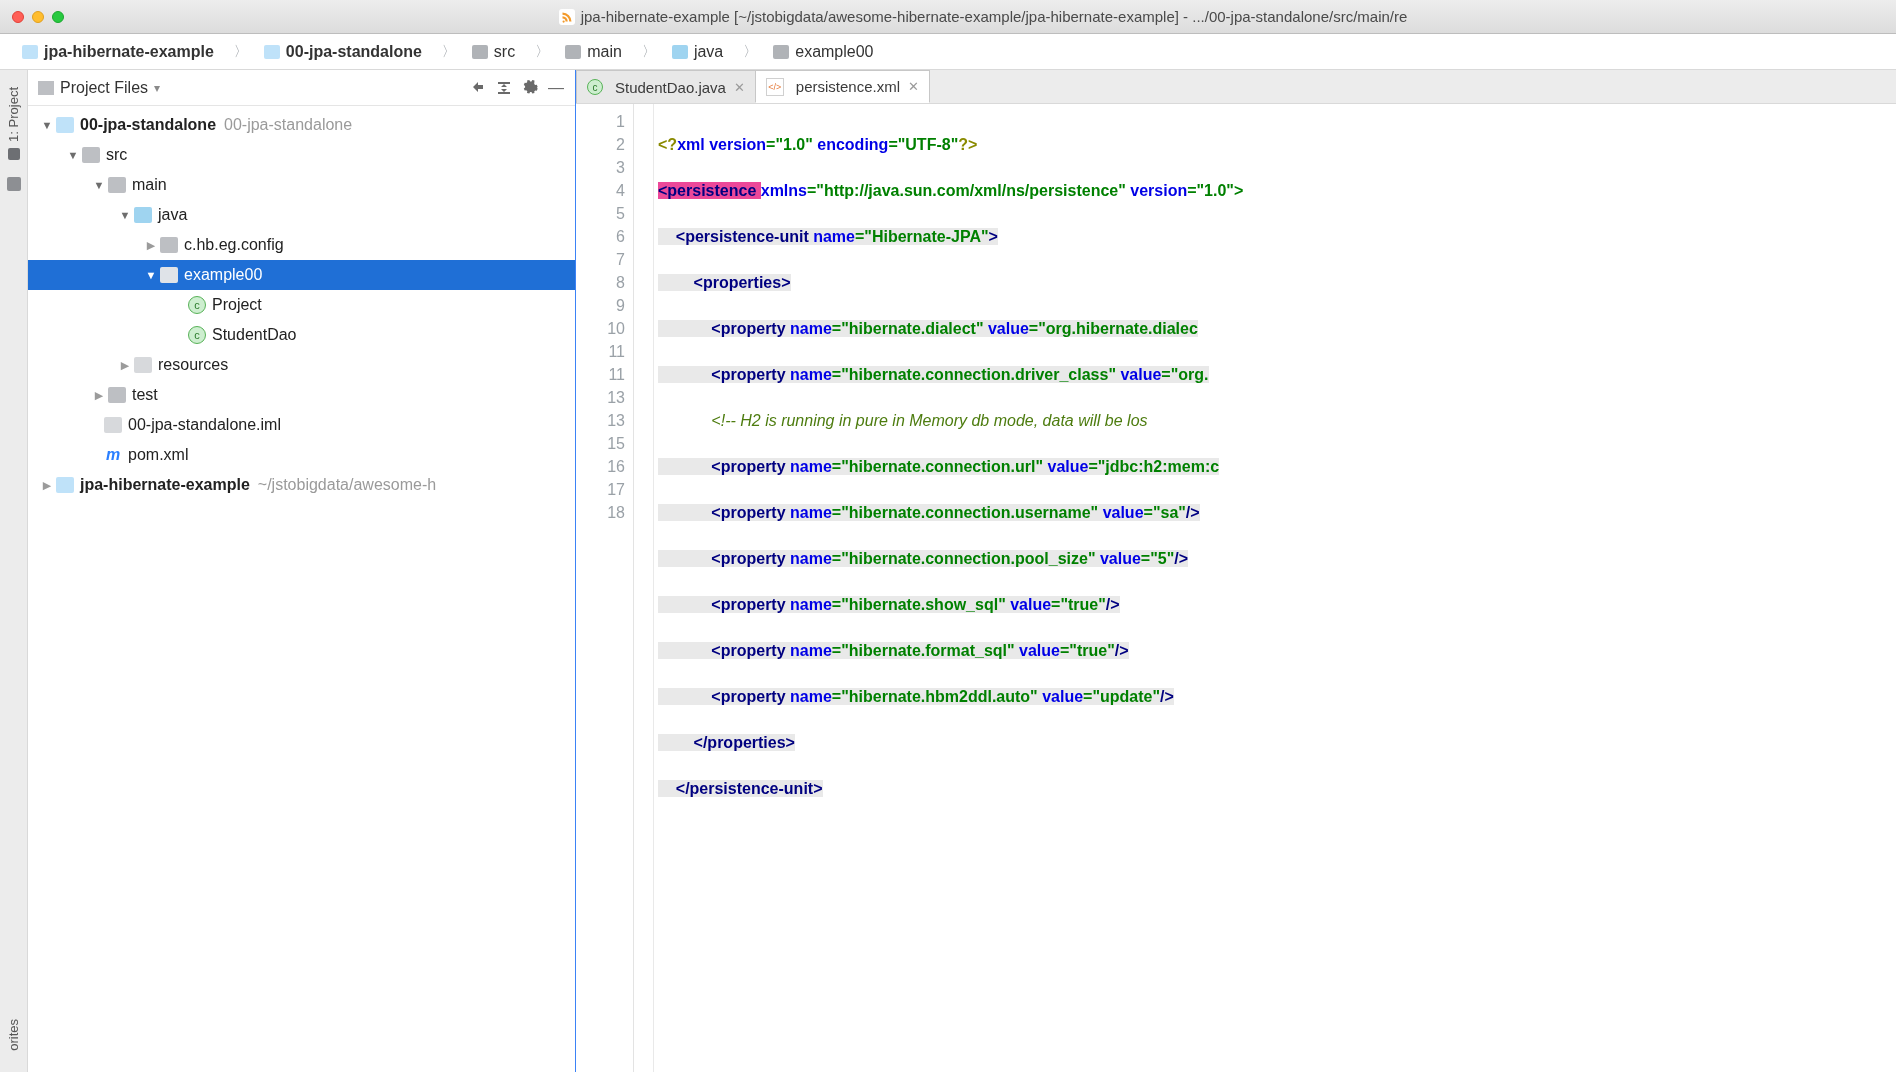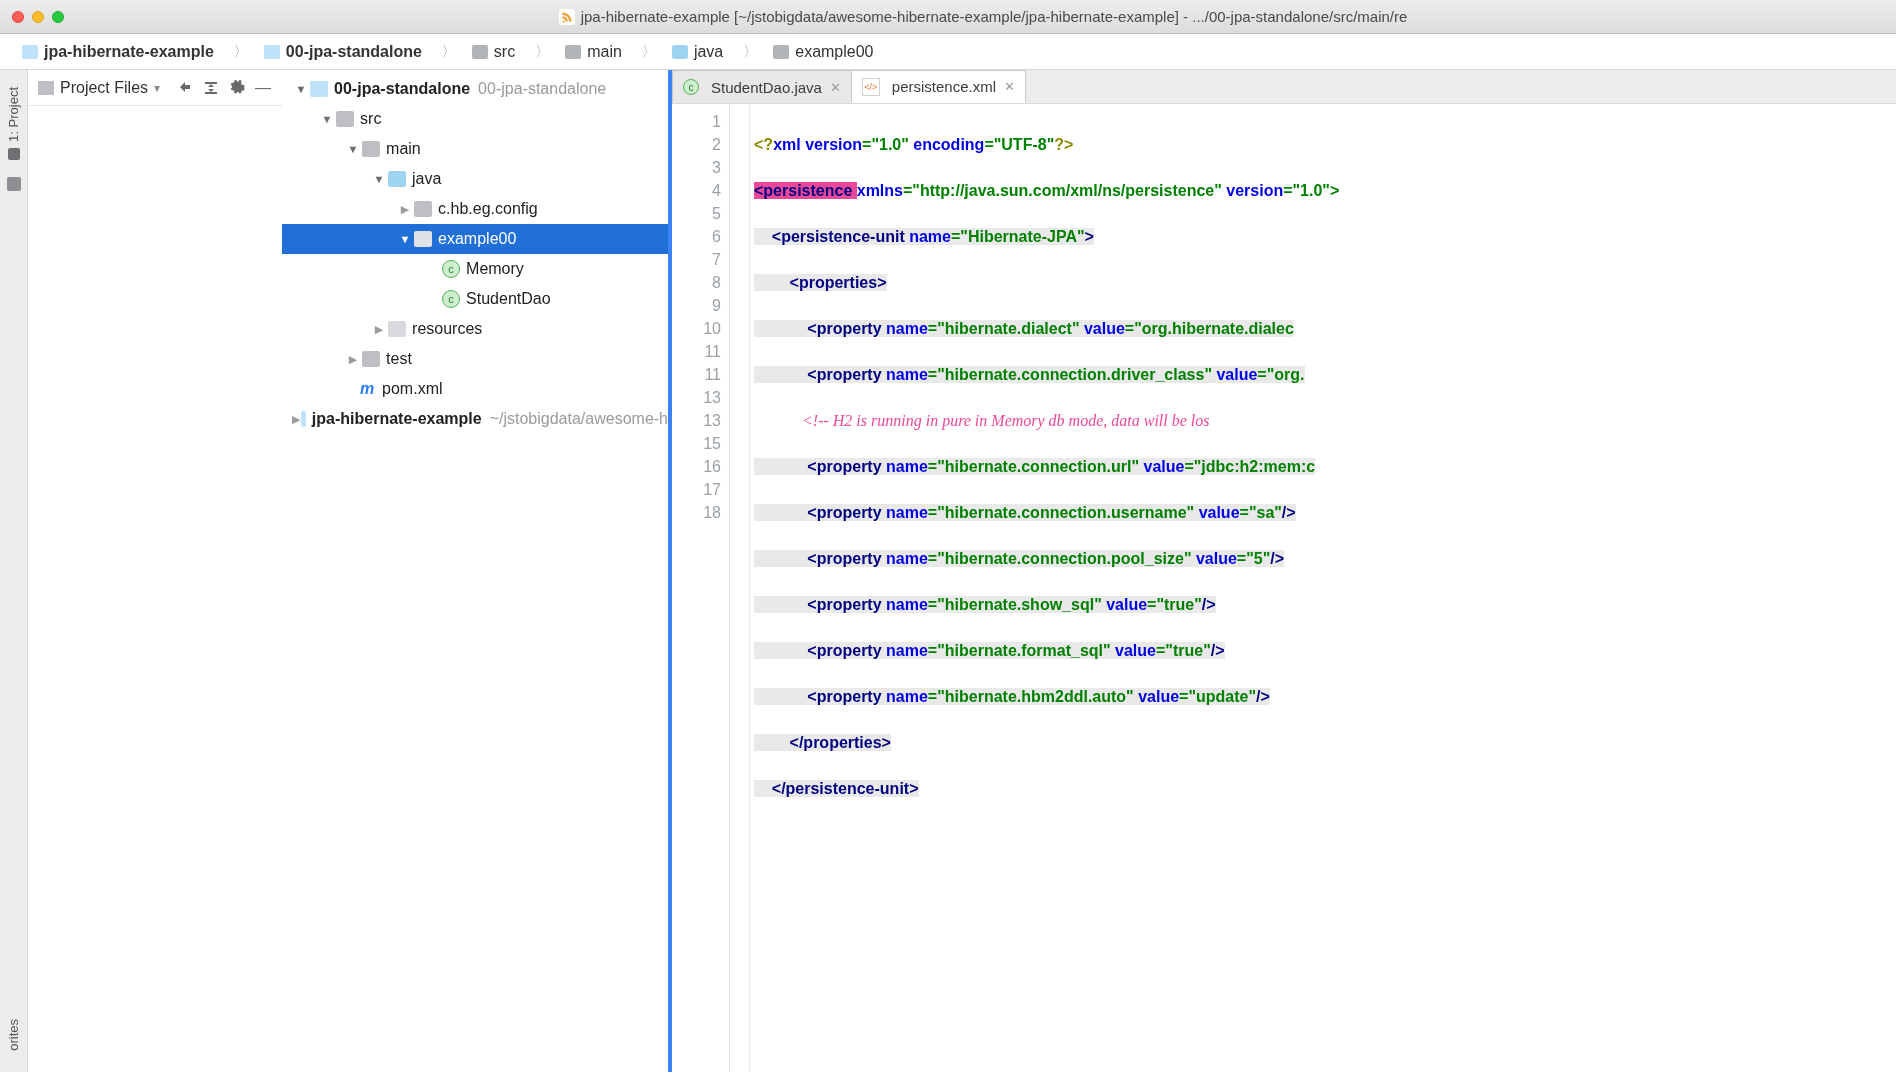--- a/index.html
+++ b/index.html
@@ -27,21 +27,21 @@
 .main{display:flex;height:calc(100% - 70px);}
 
 
 .leftgutter{width:28px;background:#ececec;border-right:1px solid #d9d9d9;display:flex;flex-direction:column;align-items:center;padding-top:4px;}
 .vtab{writing-mode:vertical-rl;transform:rotate(180deg);font-size:13px;color:#555;padding:8px 4px;border:1px solid transparent;cursor:default;}
 .vtab.top{margin-top:4px;}
 .vtab.bottom{margin-top:auto;margin-bottom:12px;}
 .lg-ic{width:14px;height:14px;background:#8d8f93;margin:8px 0;border-radius:2px;}
 
 
-.toolwin{width:644px;background:#fff;border-right:4px solid #3b82f6;display:flex;flex-direction:row;min-width:0;}
+.toolwin{width:548px;background:#fff;border-right:1px solid #3b82f6;display:flex;flex-direction:column;min-width:0;}
 .toolhdr{height:36px;border-bottom:1px solid #e5e5e5;display:flex;align-items:center;padding:0 10px;gap:8px;}
 .toolhdr .ttl{display:flex;align-items:center;gap:6px;font-size:16px;color:#333;}
 .toolhdr .spacer{flex:1;}
 .hdr-ic{width:18px;height:18px;color:#6a6a6a;display:flex;align-items:center;justify-content:center;font-size:16px;}
 .gear{position:relative;}
 
 .tree{flex:1;overflow:auto;font-size:16px;color:#222;line-height:30px;padding-top:4px;}
 .node{display:flex;align-items:center;height:30px;white-space:nowrap;}
 .node .arr{width:18px;text-align:center;color:#6d6d6d;font-size:11px;}
 .node .ic{width:18px;height:16px;margin-right:6px;border-radius:2px;display:flex;align-items:center;justify-content:center;}
@@ -69,21 +69,21 @@
 .gutter{width:58px;background:#fff;border-right:1px solid #e3e3e3;text-align:right;padding:6px 8px 0 0;color:#9aa1a7;font-family:Menlo,Consolas,monospace;font-size:16px;line-height:23px;}
 .gutter2{width:20px;border-right:1px solid #e9e9e9;background:#fff;}
 .code{flex:1;font-family:Menlo,Consolas,monospace;font-size:16px;line-height:23px;padding:6px 0 0 0;white-space:pre;overflow:hidden;color:#1b1b1b;}
 .code .ln{display:block;height:23px;padding-left:4px;}
 .hl-row{background:#fffbe6;}
 
 .tg-tag{color:#000080;font-weight:700;}
 .tg-attr{color:#0000e6;font-weight:700;}
 .tg-val{color:#008000;font-weight:700;}
 .tg-pi{color:#8a8a00;font-weight:700;}
-.tg-com{color:#ec4899;font-style:italic;font-family:Liberation Serif, serif;}
+.tg-com{color:#4d7c0f;font-style:italic;}
 .bg-strip{background:#e9e9e9;}
 .bg-seltag{background:#ec4899;}
 
 </style>
 </head>
 <body>
 
 <div class="titlebar">
   <div class="traffic">
     <span class="tr"></span>
@@ -188,35 +188,39 @@
           <span class="ic ic-fold"></span>
           <span>c.hb.eg.config</span>
         </div>
       <div class="node sel" style="padding-left:114px;">
           <span class="arr">▼</span>
           <span class="ic ic-fold" style="background:#dfe3e8;"></span>
           <span>example00</span>
         </div>
       <div class="node" style="padding-left:160px;">
           <span class="ic-cls">c</span>
-          <span>Memory</span>
+          <span>Project</span>
         </div>
       <div class="node" style="padding-left:160px;">
           <span class="ic-cls">c</span>
           <span>StudentDao</span>
         </div>
       <div class="node" style="padding-left:88px;">
           <span class="arr" style="color:#9b9b9b;">▶</span>
           <span class="ic ic-res"></span>
           <span>resources</span>
         </div>
       <div class="node" style="padding-left:62px;">
           <span class="arr" style="color:#9b9b9b;">▶</span>
           <span class="ic ic-fold"></span>
           <span>test</span>
+        </div>
+      <div class="node" style="padding-left:58px;">
+          <span class="ic ic-file" style="margin-left:18px;"></span>
+          <span>00-jpa-standalone.iml</span>
         </div>
       <div class="node" style="padding-left:58px;">
           <span class="ic-mvn" style="margin-left:18px;">m</span>
           <span>pom.xml</span>
         </div>
       <div class="node" style="padding-left:10px;">
           <span class="arr" style="color:#9b9b9b;">▶</span>
           <span class="ic ic-mod"></span>
           <span class="bold">jpa-hibernate-example</span>
           <span class="muted">~/jstobigdata/awesome-h</span>

